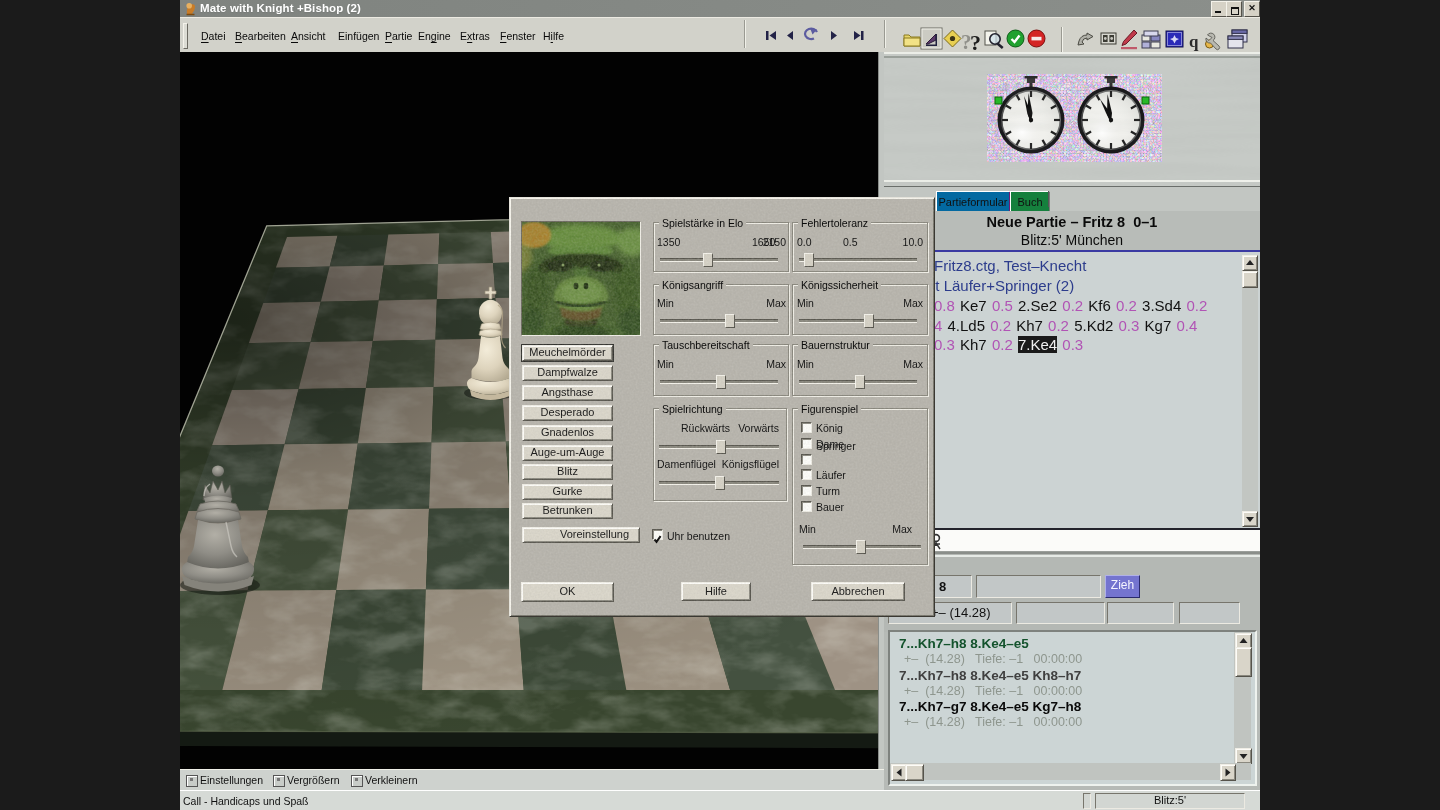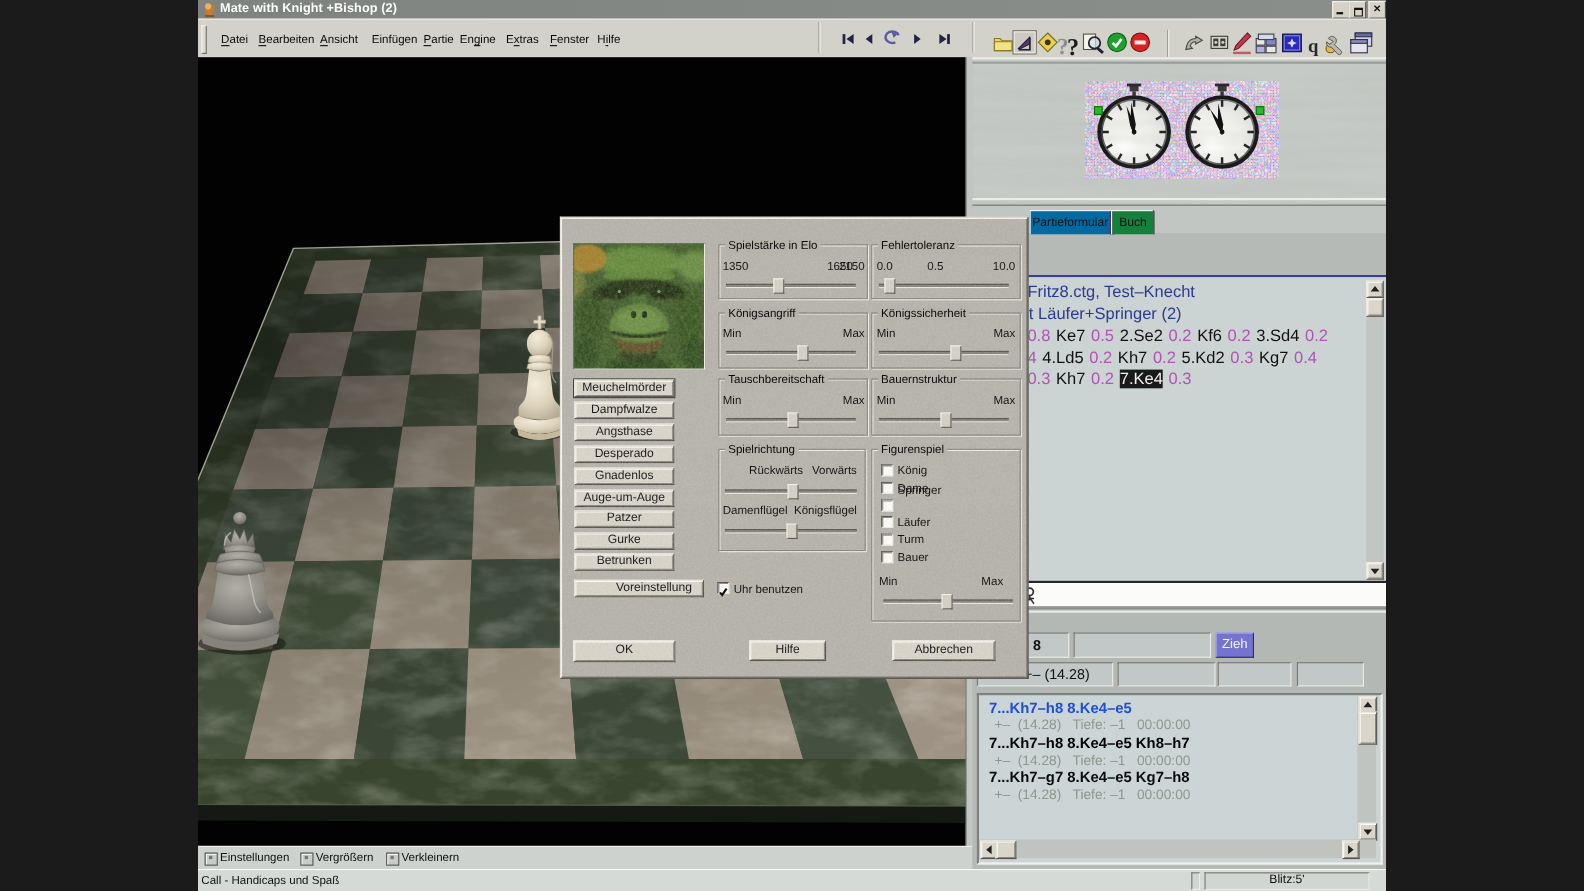--- a/index.html
+++ b/index.html
@@ -410,20 +410,24 @@
         <rect x="258" y="43" width="7" height="7" fill="#28b828" stroke="#0a6a0a"></rect>
       </svg>
     </div>
 
     <div class="abs" style="left:0;top:134px;width:376px;height:25px;background:#c2c6c2;border-top:1px solid #6a6e6a;">
       <div class="abs" style="left:52px;top:4px;width:72px;height:21px;background:#0369a1;border:1px solid #fff;border-right:4px solid #701a75;border-bottom:none;font-size:11px;text-align:center;line-height:20px;color:#111;">Partieformular</div>
       <div class="abs" style="left:126px;top:4px;width:38px;height:21px;background:#15803d;border:1px solid #fff;border-right:1px solid #777;border-bottom:none;font-size:11px;text-align:center;line-height:20px;color:#111;">Buch</div>
       <div class="abs" style="left:164px;top:4px;width:1px;height:16px;background:#555;"></div>
     </div>
 
+    <div class="abs" style="left:0;top:159px;width:376px;height:41px;background:#b8bcb8;color:#0a0a0a;">
+      <div style="text-align:center;font-size:14.5px;font-weight:bold;margin-top:3px;">Neue Partie – Fritz 8&nbsp; 0–1</div>
+      <div style="text-align:center;font-size:14px;margin-top:2px;">Blitz:5' München</div>
+    </div>
     <div class="abs" style="left:0;top:198px;width:376px;height:2px;background:#3a3aa2;"></div>
 
     <div class="abs" style="left:0;top:200px;width:376px;height:276px;background:#ccd3d3;overflow:hidden;">
       <div class="abs" style="left:50px;top:5px;width:300px;font-size:15px;color:#2c3c8c;">Fritz8.ctg, Test–Knecht</div>
       <div class="abs" style="left:48px;top:25px;width:300px;font-size:15px;color:#2c3c8c;">it Läufer+Springer (2)</div>
       <div class="abs" style="left:50px;top:44px;width:292px;font-size:15px;line-height:19.5px;color:#111;word-spacing:1px;">
         <span class="ev">0.8</span> Ke7 <span class="ev">0.5</span> 2.Se2 <span class="ev">0.2</span> Kf6 <span class="ev">0.2</span> 3.Sd4 <span class="ev">0.2</span><br>
         <span class="ev2">4</span> 4.Ld5 <span class="ev">0.2</span> Kh7 <span class="ev">0.2</span> 5.Kd2 <span class="ev">0.3</span> Kg7 <span class="ev">0.4</span><br>
         <span class="ev">0.3</span> Kh7 <span class="ev">0.2</span> <span style="background:#1a1a1a;color:#f0f0f0;">7.Ke4</span> <span class="ev">0.3</span>
       </div>
@@ -455,23 +459,23 @@
       <div class="abs" style="left:221px;top:21px;width:33px;height:21px;background:#7474cf;border:1px solid;border-color:#b0b0e8 #2a2a6a #2a2a6a #b0b0e8;color:#f4f4ff;font-size:12px;text-align:center;line-height:19px;">Zieh</div>
       <div class="abs sunk" style="left:4px;top:48px;width:122px;height:20px;background:#c2c7c7;font-size:13px;color:#111;">
           <span style="position:absolute;left:42px;top:2px;">+– (14.28)</span>
         </div>
       <div class="abs sunk" style="left:132px;top:48px;width:87px;height:20px;background:#c2c7c7;"></div>
       <div class="abs sunk" style="left:223px;top:48px;width:65px;height:20px;background:#c2c7c7;"></div>
       <div class="abs sunk" style="left:295px;top:48px;width:59px;height:20px;background:#c2c7c7;"></div>
     </div>
 
     <div class="abs" style="left:4px;top:578px;width:365px;height:152px;background:#ccd5d5;border:2px solid;border-color:#7e827e #eef2ee #eef2ee #7e827e;">
-      <div class="abs" style="left:9px;top:4px;font-size:13.5px;font-weight:bold;color:#1d4ed8;">7...Kh7–h8 8.Ke4–e5</div>
+      <div class="abs" style="left:9px;top:4px;font-size:13.5px;font-weight:bold;color:#14532d;">7...Kh7–h8 8.Ke4–e5</div>
       <div class="abs" style="left:14px;top:20px;font-size:12.5px;color:#8e968e;">+–&nbsp; (14.28)&nbsp;&nbsp; Tiefe: –1&nbsp;&nbsp; 00:00:00</div>
-      <div class="abs" style="left:9px;top:36px;font-size:13.5px;font-weight:bold;color:#000000;">7...Kh7–h8 8.Ke4–e5 Kh8–h7</div>
+      <div class="abs" style="left:9px;top:36px;font-size:13.5px;font-weight:bold;color:#404040;">7...Kh7–h8 8.Ke4–e5 Kh8–h7</div>
       <div class="abs" style="left:14px;top:52px;font-size:12.5px;color:#8e968e;">+–&nbsp; (14.28)&nbsp;&nbsp; Tiefe: –1&nbsp;&nbsp; 00:00:00</div>
       <div class="abs" style="left:9px;top:67px;font-size:13.5px;font-weight:bold;color:#0a0a0a;">7...Kh7–g7 8.Ke4–e5 Kg7–h8</div>
       <div class="abs" style="left:14px;top:83px;font-size:12.5px;color:#8e968e;">+–&nbsp; (14.28)&nbsp;&nbsp; Tiefe: –1&nbsp;&nbsp; 00:00:00</div>
 
       <div class="abs" style="left:344px;top:0;width:17px;height:131px;background:#c0c4c0;">
         <div class="btn abs" style="left:1px;top:1px;width:15px;height:14px;"><svg width="15" height="14">
               <path d="M7.5 4 L11.5 9 L3.5 9 Z" fill="#222"></path>
             </svg></div>
         <div class="btn abs" style="left:1px;top:15px;width:15px;height:28px;"></div>
         <div class="btn abs" style="left:1px;top:116px;width:15px;height:14px;"><svg width="15" height="14">
@@ -540,21 +544,21 @@
 <ellipse cx="110" cy="100" rx="14" ry="14" fill="#28401a" opacity="0.8" filter="url(#mb3)"></ellipse>
 <rect width="118" height="113" filter="url(#mnoise)" opacity="0.4"></rect>
 <rect width="118" height="113" fill="#20300f" opacity="0.2"></rect>
 </svg></div>
 <div class="btn abs" style="left:12px;top:147px;width:89px;height:14px;font-size:11px;line-height:13px;box-shadow:0 0 0 1px #30302c, inset 1px 1px 0 #fdfcf8,inset -1px -1px 0 #8a887e;">Meuchelmörder</div>
 <div class="btn abs" style="left:12px;top:167px;width:89px;height:14px;font-size:11px;line-height:13px;">Dampfwalze</div>
 <div class="btn abs" style="left:12px;top:187px;width:89px;height:14px;font-size:11px;line-height:13px;">Angsthase</div>
 <div class="btn abs" style="left:12px;top:207px;width:89px;height:14px;font-size:11px;line-height:13px;">Desperado</div>
 <div class="btn abs" style="left:12px;top:227px;width:89px;height:14px;font-size:11px;line-height:13px;">Gnadenlos</div>
 <div class="btn abs" style="left:12px;top:246.5px;width:89px;height:14px;font-size:11px;line-height:13px;">Auge-um-Auge</div>
-<div class="btn abs" style="left:12px;top:266px;width:89px;height:14px;font-size:11px;line-height:13px;">Patzer</div>
+<div class="btn abs" style="left:12px;top:266px;width:89px;height:14px;font-size:11px;line-height:13px;">Blitz</div>
 <div class="btn abs" style="left:12px;top:285.5px;width:89px;height:14px;font-size:11px;line-height:13px;">Gurke</div>
 <div class="btn abs" style="left:12px;top:305px;width:89px;height:14px;font-size:11px;line-height:13px;">Betrunken</div>
 <div class="btn abs" style="left:12px;top:329px;width:89px;height:14px;font-size:11px;line-height:13px;padding-left:27px;">Voreinstellung</div>
 <div class="btn abs" style="left:11px;top:384px;width:91px;height:18px;font-size:11px;line-height:17px;">OK</div>
 <div class="btn abs" style="left:171px;top:384px;width:68px;height:17px;font-size:11px;line-height:16px;">Hilfe</div>
 <div class="btn abs" style="left:301px;top:384px;width:92px;height:17px;font-size:11px;line-height:16px;">Abbrechen</div>
 <div class="grp abs" style="left:143px;top:24px;width:134px;height:48px;">
         <span class="glab">Spielstärke in Elo</span>
       </div>
 <div class="abs dtx" style="left:147px;top:38px;">1350</div>

